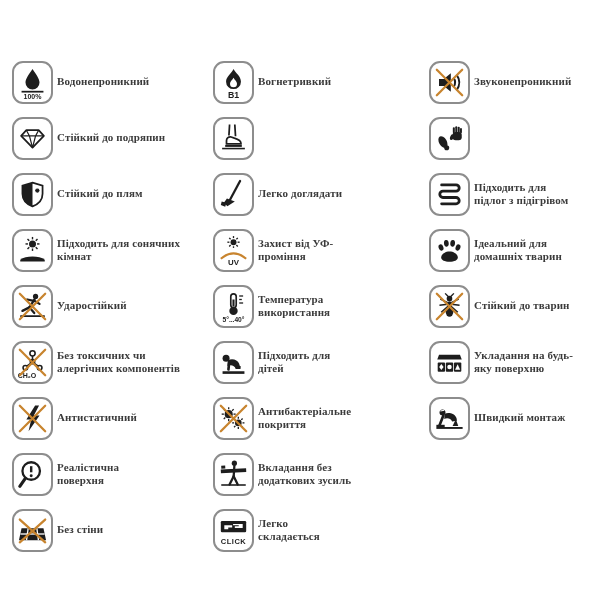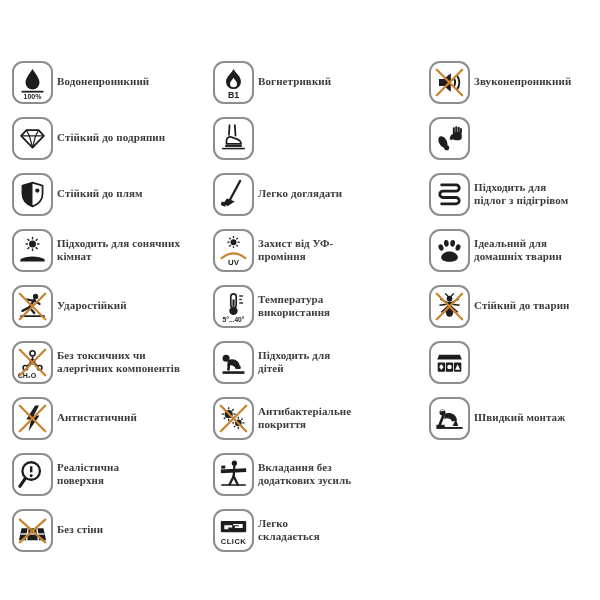--- a/index.html
+++ b/index.html
@@ -429,20 +429,22 @@
             <rect x="15.8" y="20" width="8.4" height="10.5" rx="1"></rect>
             <rect x="25.1" y="20" width="8.4" height="10.5" rx="1"></rect>
           </g>
           <g fill="#ffffff">
             <polygon points="10.7,21.8 13.2,25.25 10.7,28.7 8.2,25.25"></polygon>
             <circle cx="20" cy="25.25" r="2.6"></circle>
             <polygon points="29.3,22 32.2,28.3 26.4,28.3"></polygon>
           </g>
         </svg>
       </div>
+      <div class="label">Укладання на будь-
+яку поверхню</div>
     </div>
 
     <div class="item">
       <div class="iconbox">
         <svg width="35" height="35" viewBox="0 0 40 40">
           <circle cx="12" cy="13" r="3.4" fill="#1d1d1d"></circle>
           <line x1="9.5" y1="11.5" x2="14" y2="10.5" stroke="#ffffff" stroke-width="1.2"></line>
           <path d="M14.5 14.5 C20 12.5 26.5 15 28 19.5 L28.5 22.5 L23 23.5 C21.5 19.5 17 19 14 20.5 Z" fill="#1d1d1d"></path>
           <line x1="13" y1="16.5" x2="8.5" y2="28" stroke="#1d1d1d" stroke-width="3" stroke-linecap="round"></line>
           <path d="M27.5 21.5 L30 28.5 L23.5 28.5 L26 23.5 Z" fill="#1d1d1d"></path>

